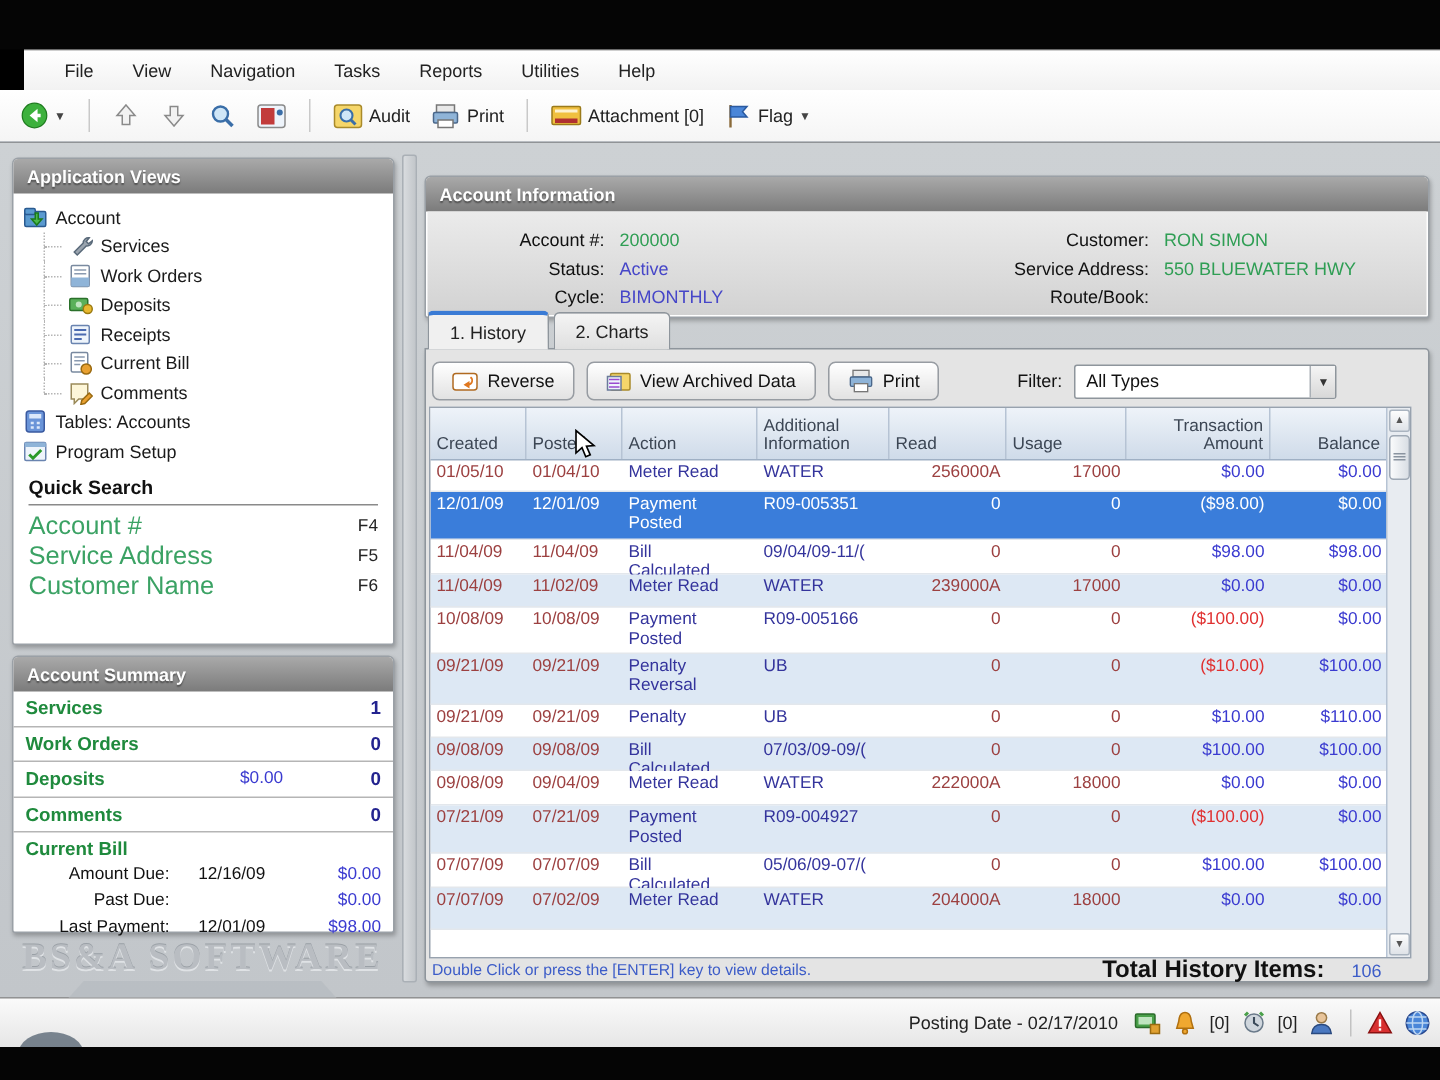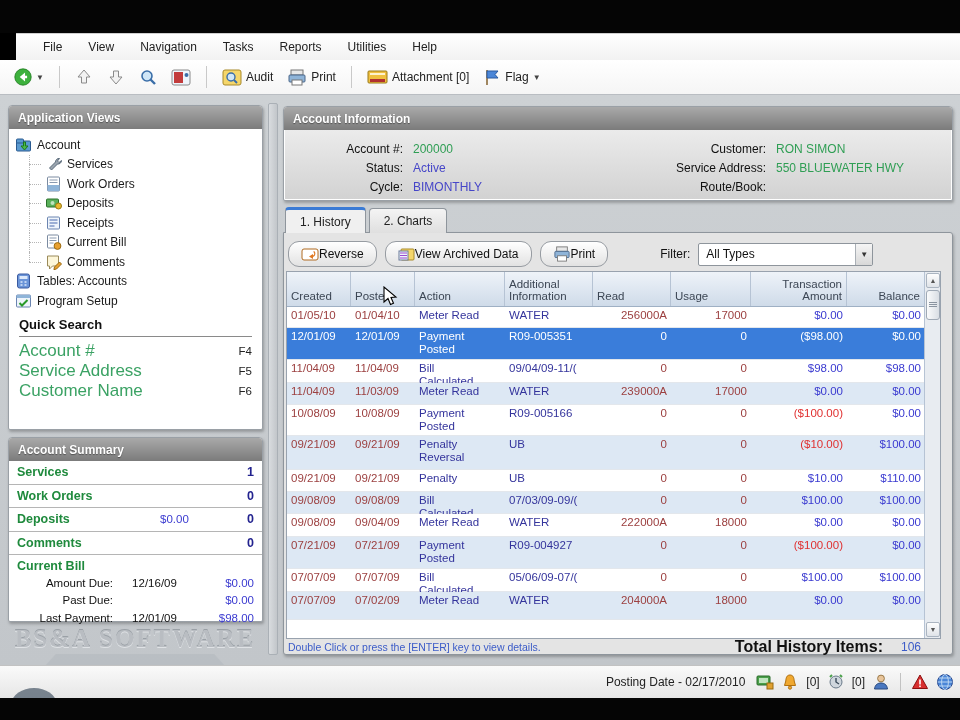--- a/index.html
+++ b/index.html
@@ -62,43 +62,43 @@
   .wm-main{font-family:"Liberation Serif","DejaVu Serif",serif;font-size:25px;letter-spacing:2px;
     color:#b9bdc2;text-shadow:0 1px 0 #dfe2e5, 0 -1px 0 #9aa0a6;font-weight:bold;}
   .wm-sub{margin:1px auto 0;width:180px;height:12px;background:#b3b8be;opacity:.55;border-radius:2px;
     clip-path:polygon(6% 0,94% 0,100% 100%,0 100%);}
 
   .splitter{position:absolute;left:268px;top:8px;width:10px;height:552px;background:linear-gradient(90deg,#d9dcdf,#c2c6ca);
     border:1px solid #aab0b6;border-radius:2px;}
 
   
   .main{position:absolute;left:283px;top:10px;width:670px;height:550px;}
-  .acct-info{position:absolute;left:0;top:1px;width:670px;height:95px;background:#fff;border:1px solid #9aa0a6;
+  .acct-info{position:absolute;left:0;top:12px;width:670px;height:95px;background:#fff;border:1px solid #9aa0a6;
     border-radius:4px 4px 2px 2px;box-shadow:1px 2px 3px rgba(0,0,0,.25);}
   .ai-body{position:absolute;left:1px;top:23px;width:666px;height:69px;background:linear-gradient(#ebebeb,#d2d2d2);
     display:flex;padding-top:9px;}
   .ai-col{width:50%;}
   .ai-row{display:flex;height:19px;align-items:center;}
   .ai-label{width:118px;text-align:right;color:#111;font-size:12px;}
   .ai-col.right .ai-label{width:148px;}
   .ai-val{padding-left:10px;font-size:12px;font-weight:bold;}
   .ai-val.green{color:var(--green);font-weight:normal;}
   .ai-val.blue{color:#4646c8;font-weight:normal;}
 
   .tabs{position:absolute;left:2px;top:103px;height:25px;display:flex;gap:3px;z-index:3;}
   .tab{height:25px;padding:0 14px;display:flex;align-items:center;font-size:12px;color:#222;
     background:linear-gradient(#f4f4f4,#dfdfdf);border:1px solid #8e959c;border-bottom:none;border-radius:4px 4px 0 0;}
   .tab.active{background:#f0f0f0;border-top:3px solid #3a7bd5;font-weight:normal;height:26px;margin-top:-1px;z-index:4;}
 
   .tabpane{position:absolute;left:0;top:127px;width:670px;height:423px;background:#e4e4e4;
     border:1px solid #8e959c;border-radius:0 3px 3px 3px;box-shadow:1px 2px 3px rgba(0,0,0,.25);}
 
   .actionrow{position:absolute;left:4px;top:6px;width:660px;height:30px;display:flex;align-items:center;}
-  .act-btn{display:flex;align-items:center;gap:0;height:26px;padding:0 12px;margin-right:8px;
-    background:linear-gradient(#ffffff,#e2e2e2);border:1px solid #979ca2;border-radius:11px;font-size:12px;color:#111;}
+  .act-btn{display:flex;align-items:center;gap:6px;height:26px;padding:0 12px;margin-right:8px;
+    background:linear-gradient(#ffffff,#e2e2e2);border:1px solid #979ca2;border-radius:5px;font-size:12px;color:#111;}
   .filter-label{margin-left:44px;margin-right:8px;font-size:12px;color:#111;}
   .dropdown{width:175px;height:23px;background:#fff;border:1px solid #8e959c;border-radius:2px;
     display:flex;align-items:center;justify-content:space-between;padding-left:7px;font-size:12px;color:#111;}
   .dd-arrow{width:17px;height:21px;display:flex;align-items:center;justify-content:center;
     background:linear-gradient(#f5f5f5,#d8d8d8);border-left:1px solid #aab0b6;font-size:8px;color:#333;}
 
   .grid{position:absolute;left:2px;top:38px;width:655px;height:368px;background:#fff;border:1px solid #98a2ae;}
   .grid-hdr{display:flex;height:35px;background:linear-gradient(#eef3f9,#cfdbe9);border-bottom:1px solid #9fb0c4;}
   .gh-cell{border-right:1px solid #b6c3d4;color:#3c4654;font-size:11.5px;display:flex;align-items:flex-end;
     padding:2px 4px 4px 4px;line-height:12px;}
@@ -481,21 +481,21 @@
                 <div class="g-cell c-action" style="width: 90px; height: 23px;">Bill
 Calculated</div>
                 <div class="g-cell c-info" style="width: 88px; height: 23px;">09/04/09-11/(</div>
                 <div class="g-cell c-read r" style="width: 78px; height: 23px;">0</div>
                 <div class="g-cell c-read r" style="width: 80px; height: 23px;">0</div>
                 <div class="g-cell c-amt r" style="width: 96px; height: 23px;">$98.00</div>
                 <div class="g-cell c-amt r" style="width: 78px; height: 23px;">$98.00</div>
               </div>
               <div class="g-row alt" style="height: 22px;">
                 <div class="g-cell c-date" style="width: 64px; height: 22px;">11/04/09</div>
-                <div class="g-cell c-date" style="width: 64px; height: 22px;">11/03/09</div>
+                <div class="g-cell c-date" style="width: 64px; height: 22px;">11/02/09</div>
                 <div class="g-cell c-action" style="width: 90px; height: 22px;">Meter Read</div>
                 <div class="g-cell c-info" style="width: 88px; height: 22px;">WATER</div>
                 <div class="g-cell c-read r" style="width: 78px; height: 16px;">239000A</div>
                 <div class="g-cell c-read r" style="width: 80px; height: 22px;">17000</div>
                 <div class="g-cell c-amt r" style="width: 96px; height: 22px;">$0.00</div>
                 <div class="g-cell c-amt r" style="width: 78px; height: 22px;">$0.00</div>
               </div>
               <div class="g-row" style="height: 31px;">
                 <div class="g-cell c-date" style="width: 64px; height: 31px;">10/08/09</div>
                 <div class="g-cell c-date" style="width: 64px; height: 31px;">10/08/09</div>

